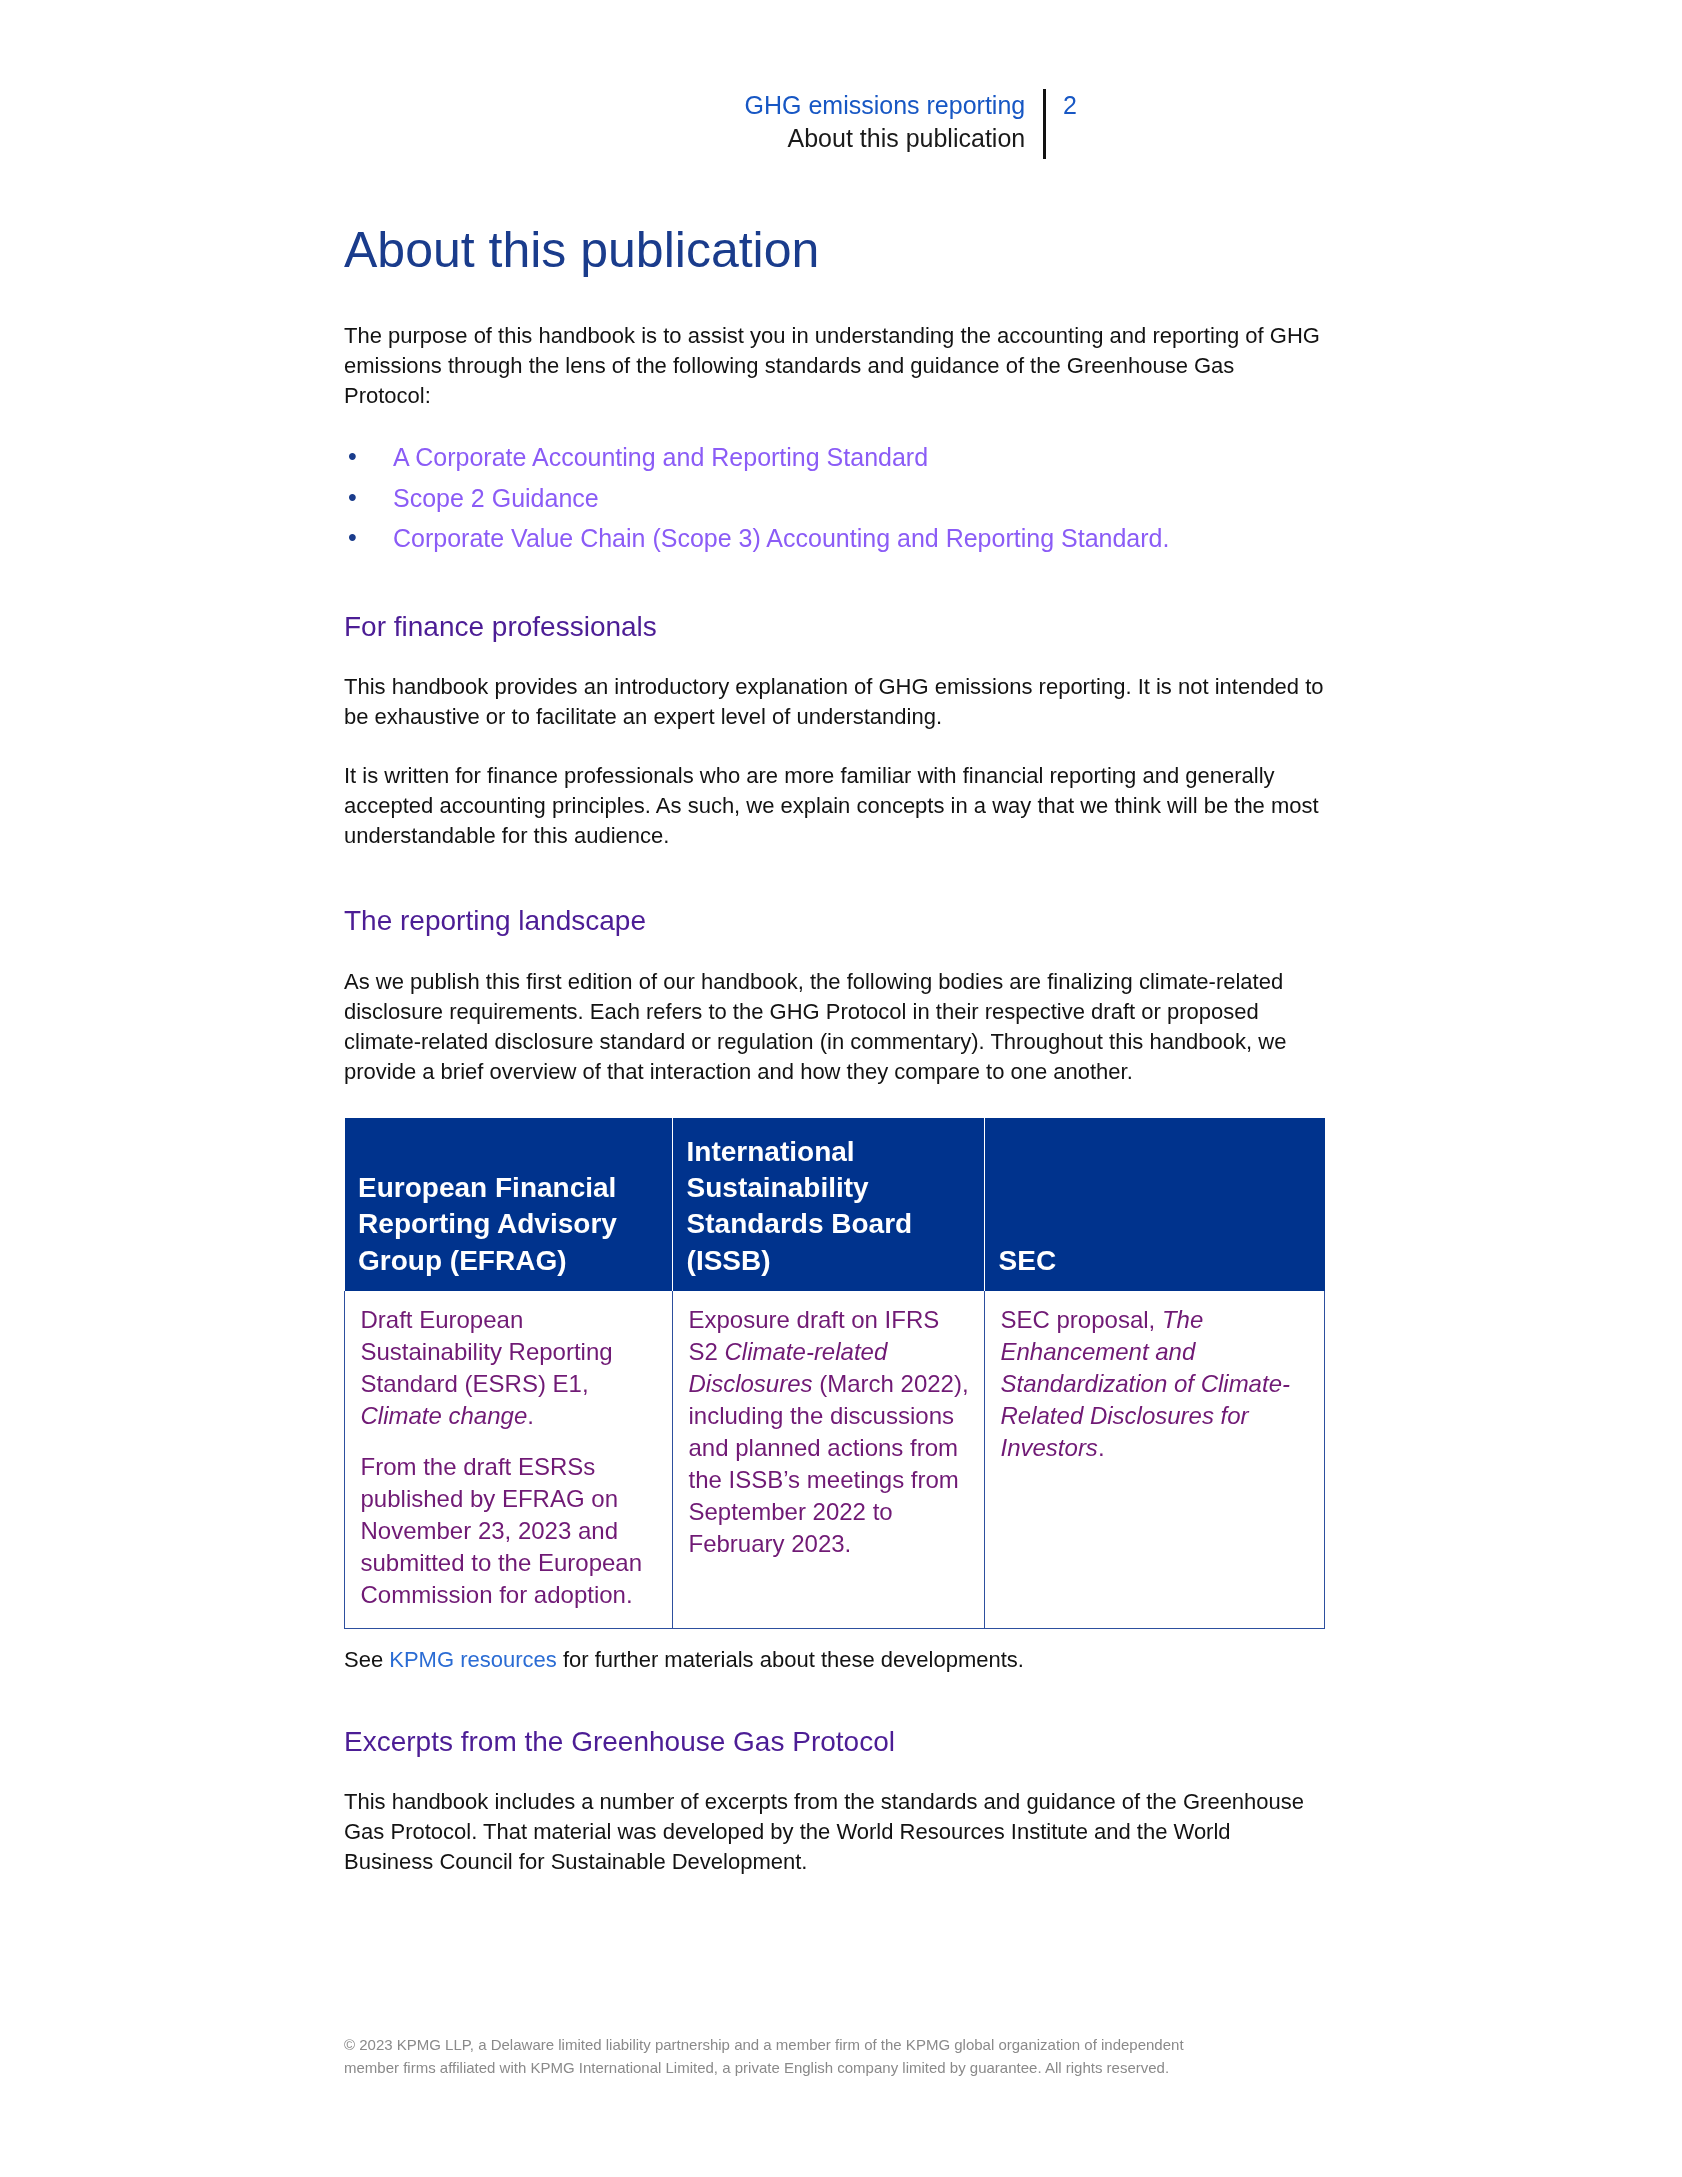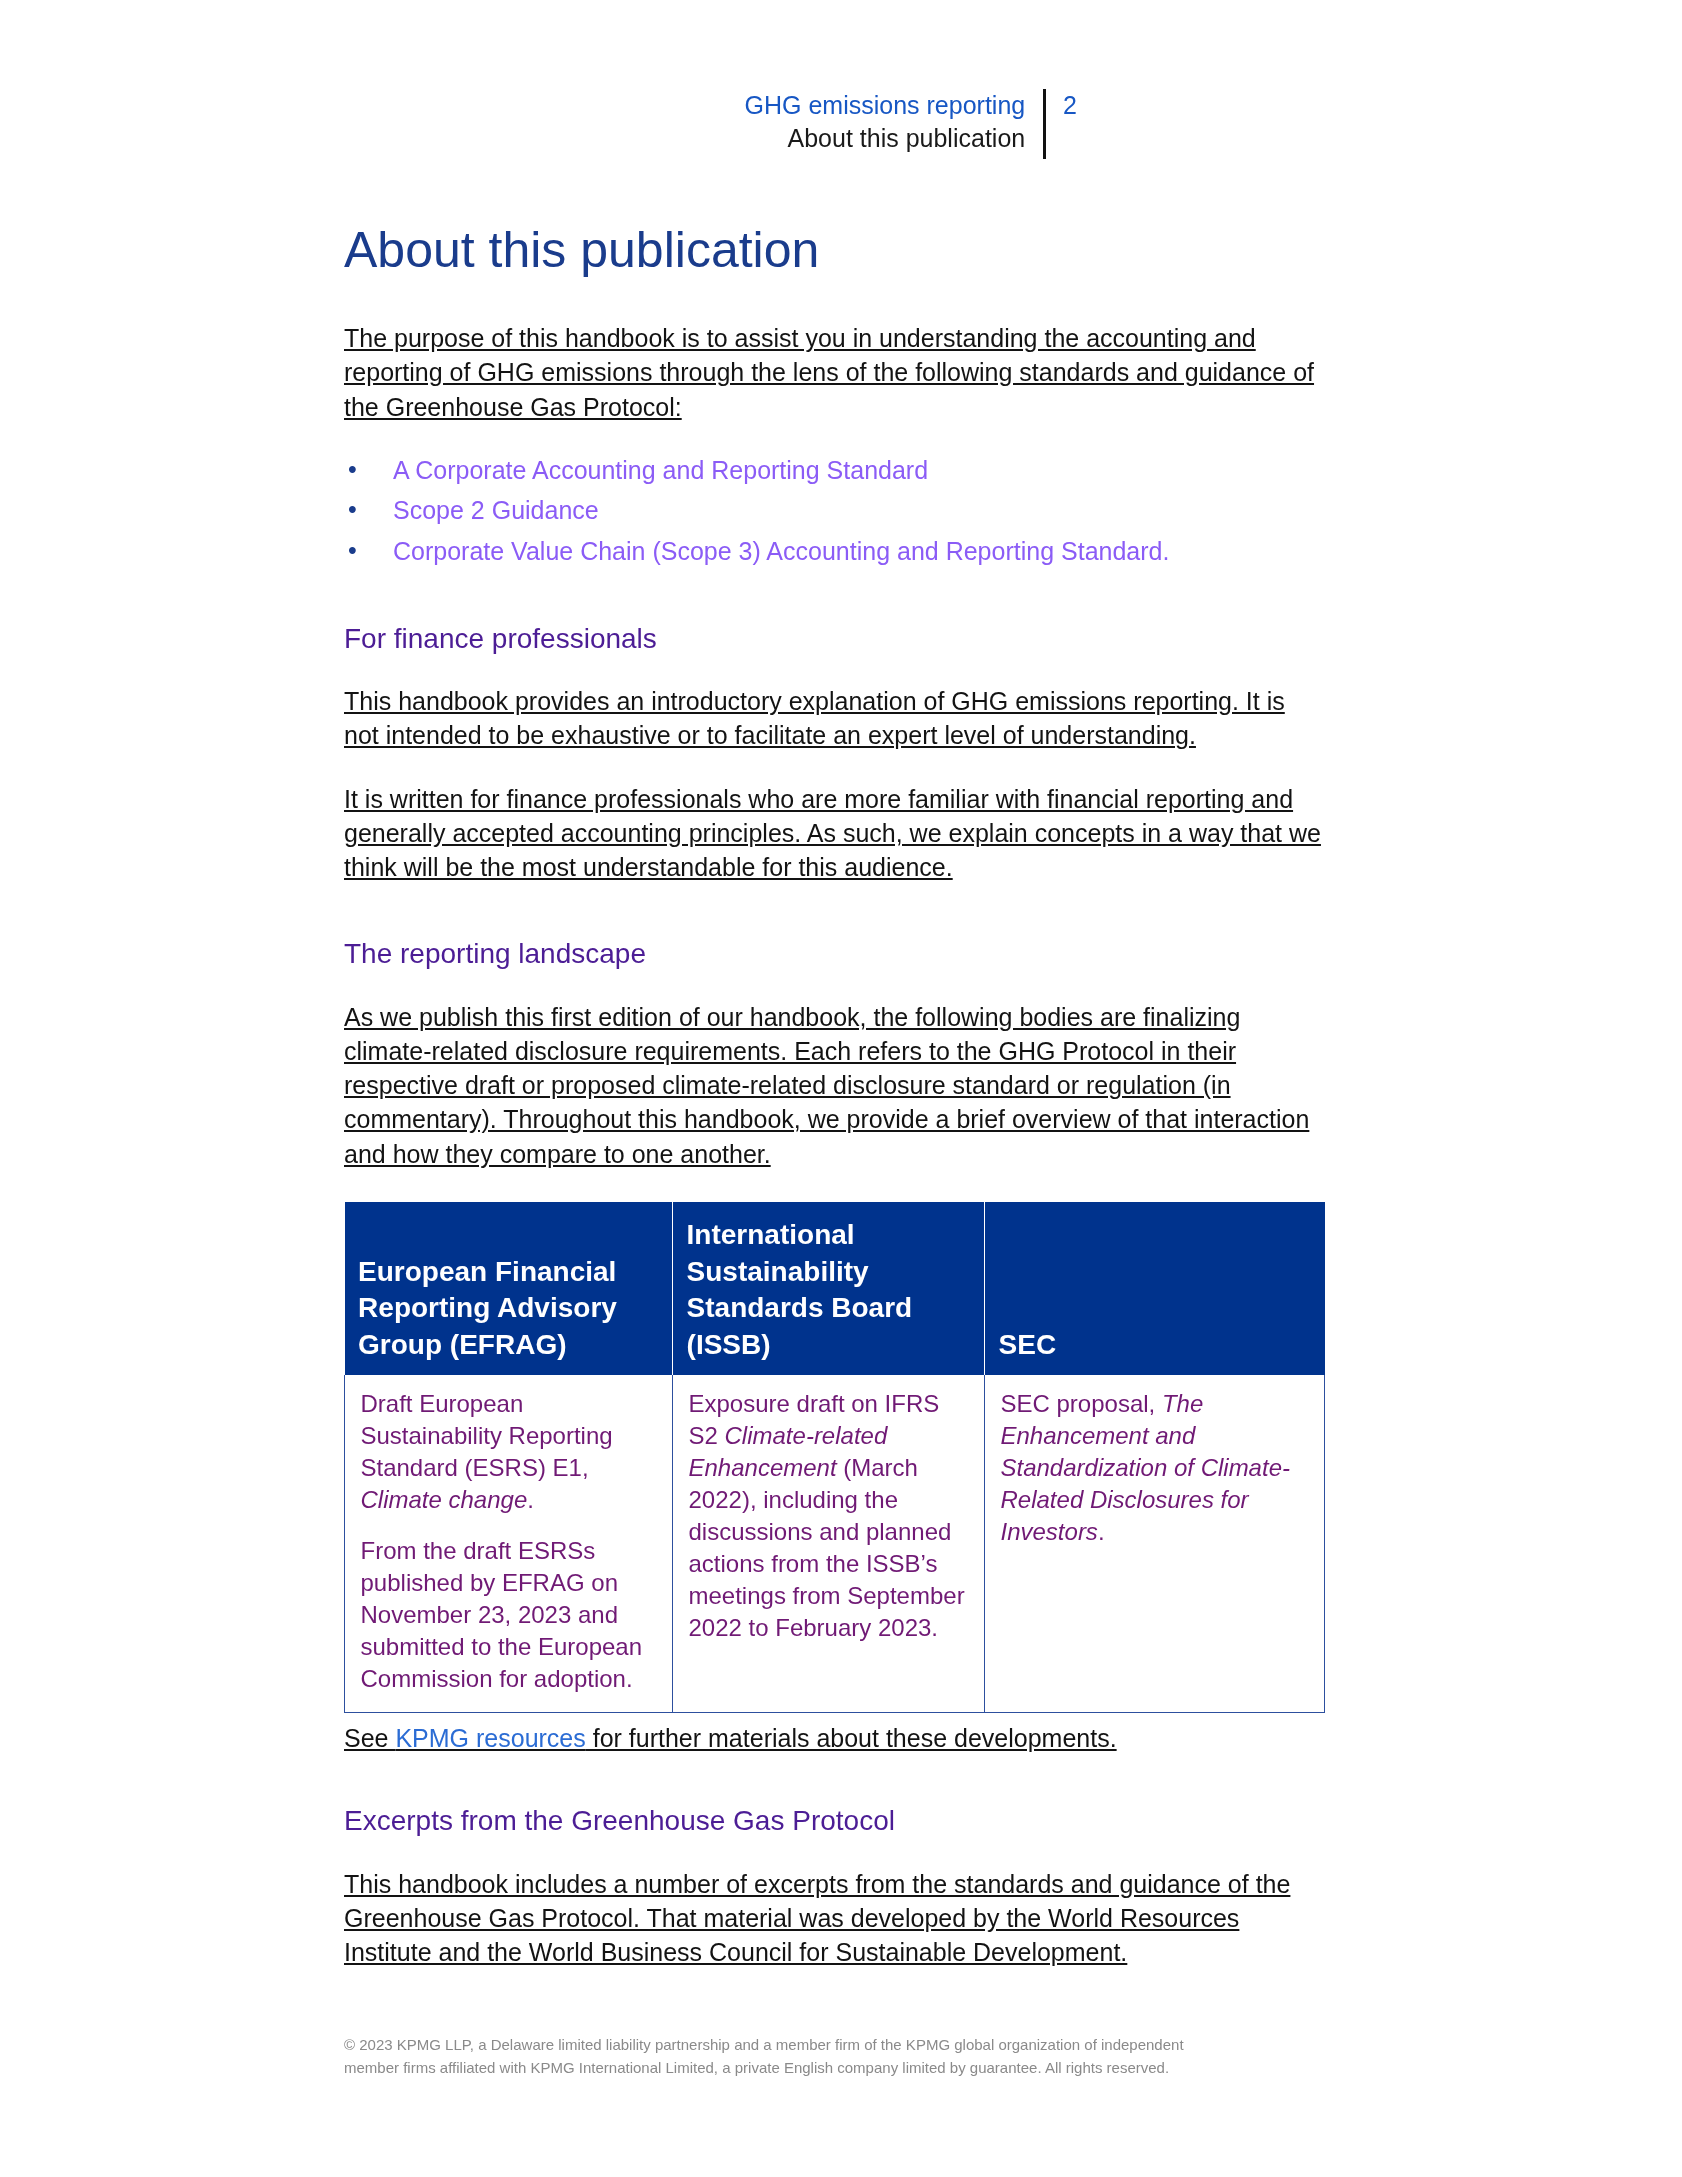--- a/index.html
+++ b/index.html
@@ -73,25 +73,24 @@
   h2.section-title {
     margin: 54px 0 29px 0;
     font-size: 28px;
     font-weight: 400;
     color: #4c1d95;
     line-height: 1.15;
   }
   h2.section-title.tight-top { margin-top: 50px; }
 
   p.body {
-    margin: 8px 0 29px 0;
-    font-size: 25px;
+    margin: 16px 0 29px 0;
+    font-size: 22px;
     line-height: 1.37;
     color: #131313;
-    text-decoration: underline;
   }
   p.body:last-child { margin-bottom: 0; }
 
   ul.bullets {
     list-style: none;
     margin: 5.8px 0 0 0;
     padding: 0;
   }
   ul.bullets li {
     position: relative;
@@ -214,21 +213,21 @@
           <th>SEC</th>
         </tr>
       </thead>
       <tbody>
         <tr>
           <td>
             <p><span>Draft European Sustainability Reporting Standard (ESRS) E1, </span><em>Climate change</em><span>.</span></p>
             <p>From the draft ESRSs published by EFRAG on November 23, 2023 and submitted to the European Commission for adoption.</p>
           </td>
           <td>
-            <p><span>Exposure draft on IFRS S2 </span><em>Climate-related Enhancement</em><span> (March 2022), including the discussions and planned actions from the ISSB’s meetings from September 2022 to February 2023.</span></p>
+            <p><span>Exposure draft on IFRS S2 </span><em>Climate-related Disclosures</em><span> (March 2022), including the discussions and planned actions from the ISSB’s meetings from September 2022 to February 2023.</span></p>
           </td>
           <td>
             <p><span>SEC proposal, </span><em>The Enhancement and Standardization of Climate-Related Disclosures for Investors</em><span>.</span></p>
           </td>
         </tr>
       </tbody>
     </table>
 
     <p class="body see-line"><span>See </span><a class="inline-link" href="#">KPMG resources</a><span> for further materials about these developments.</span></p>
 

